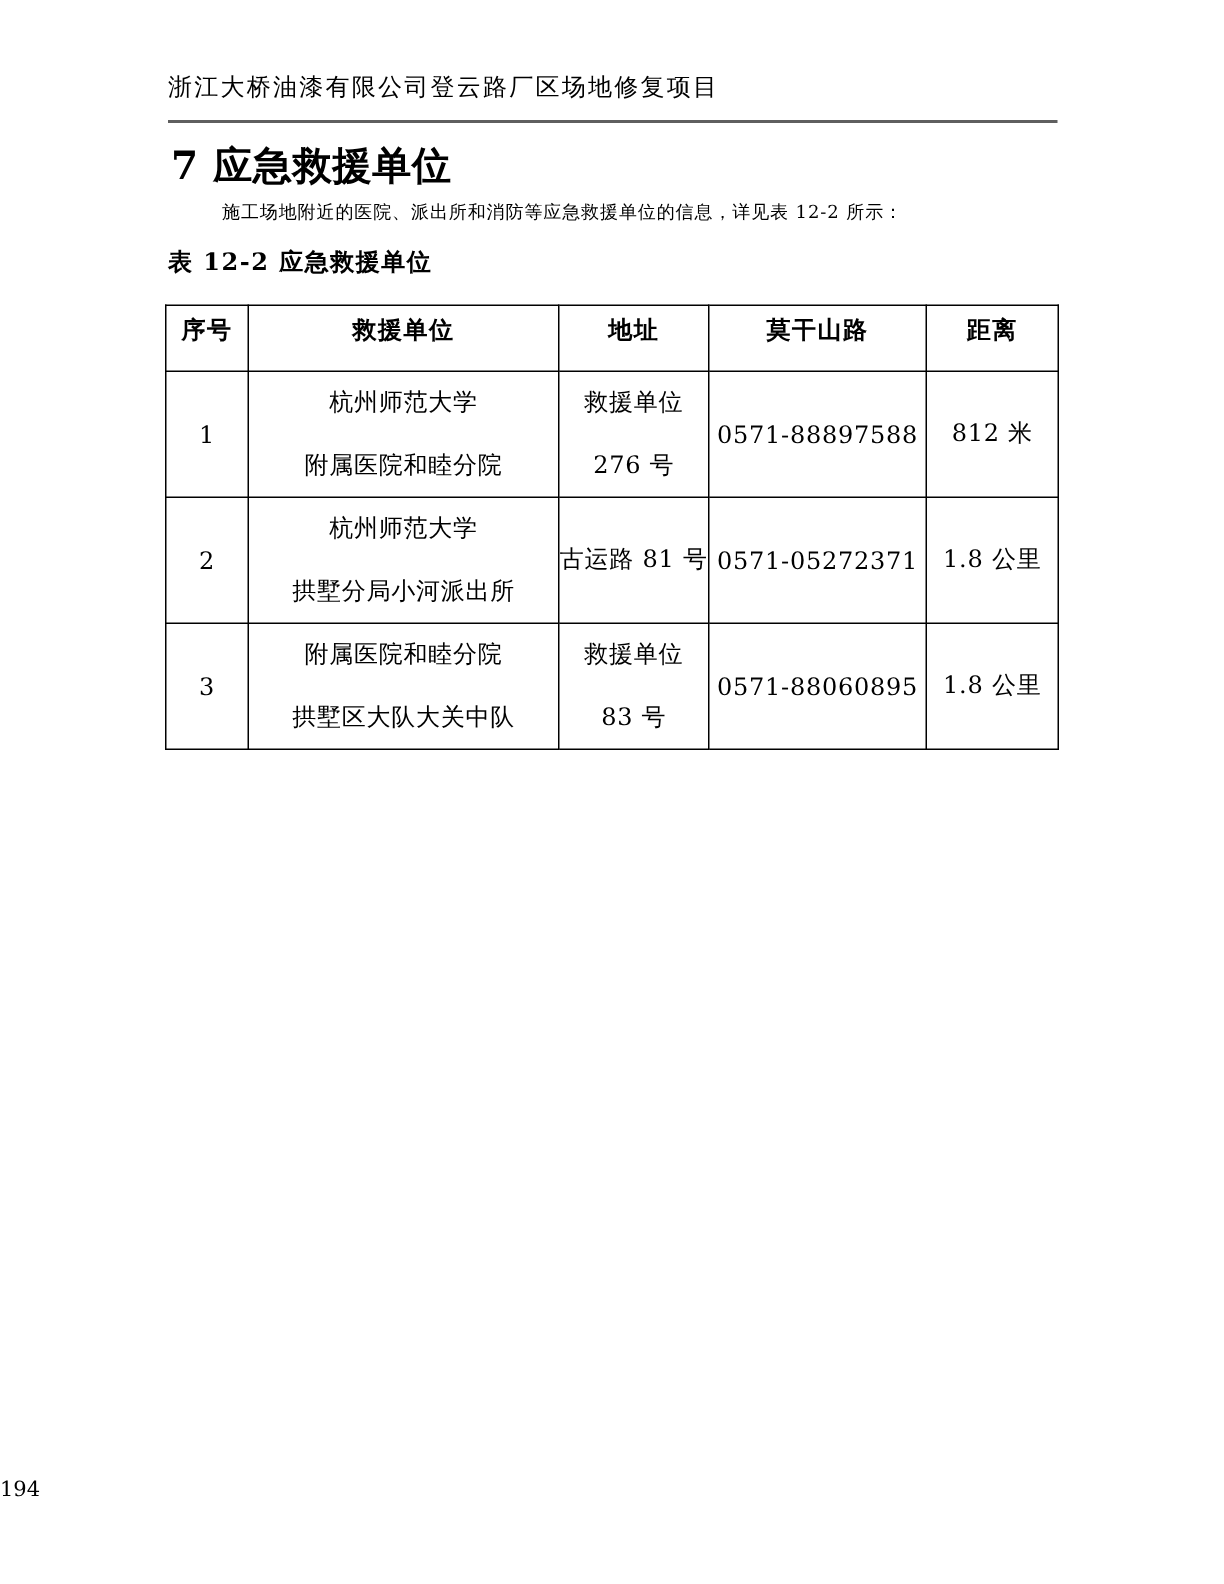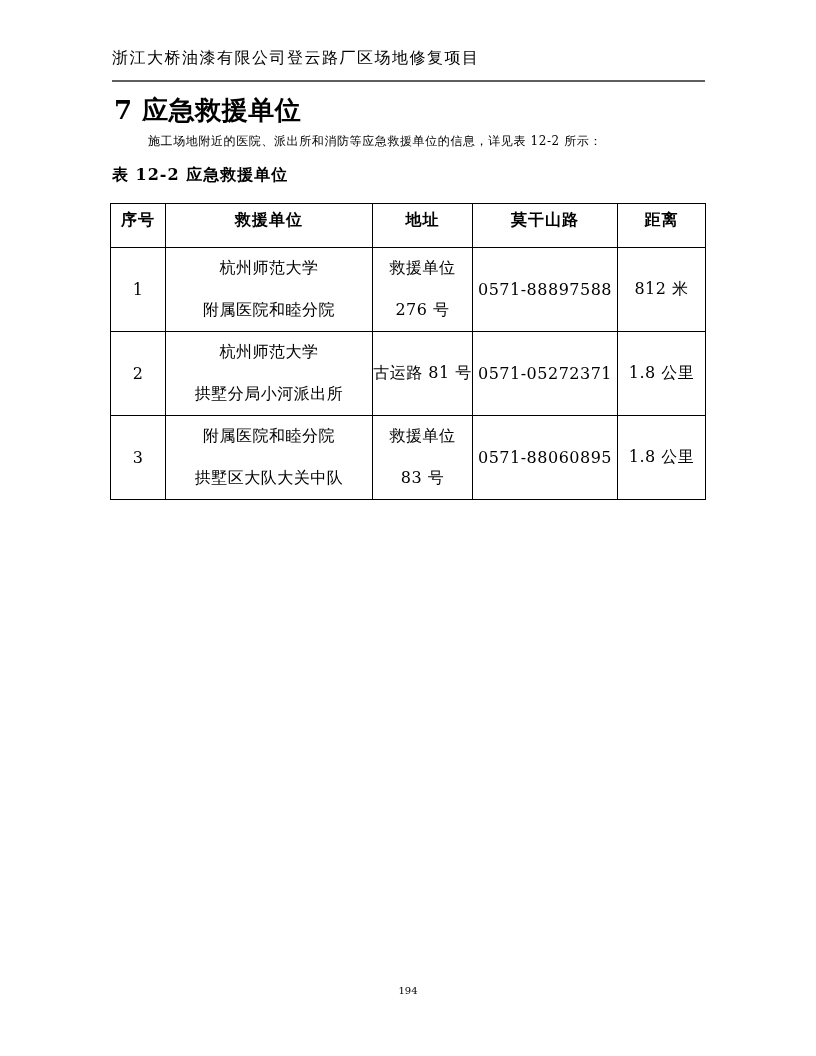--- a/index.html
+++ b/index.html
@@ -73,22 +73,22 @@
   .two-line {
     display: flex;
     flex-direction: column;
     align-items: center;
     justify-content: flex-end;
     gap: 21px;
   }
   .page-number {
     position: absolute;
     top: 985px; left: 0; width: 816px;
-    text-align: center;
-    font-size: 10px;
+    text-align: left;
+    font-size: 14px;
   }
 </style>
 </head>
 <body>
 
 <div class="page">
 
   <div class="doc-header">浙江大桥油漆有限公司登云路厂区场地修复项目</div>
   <div class="header-rule"></div>
 

